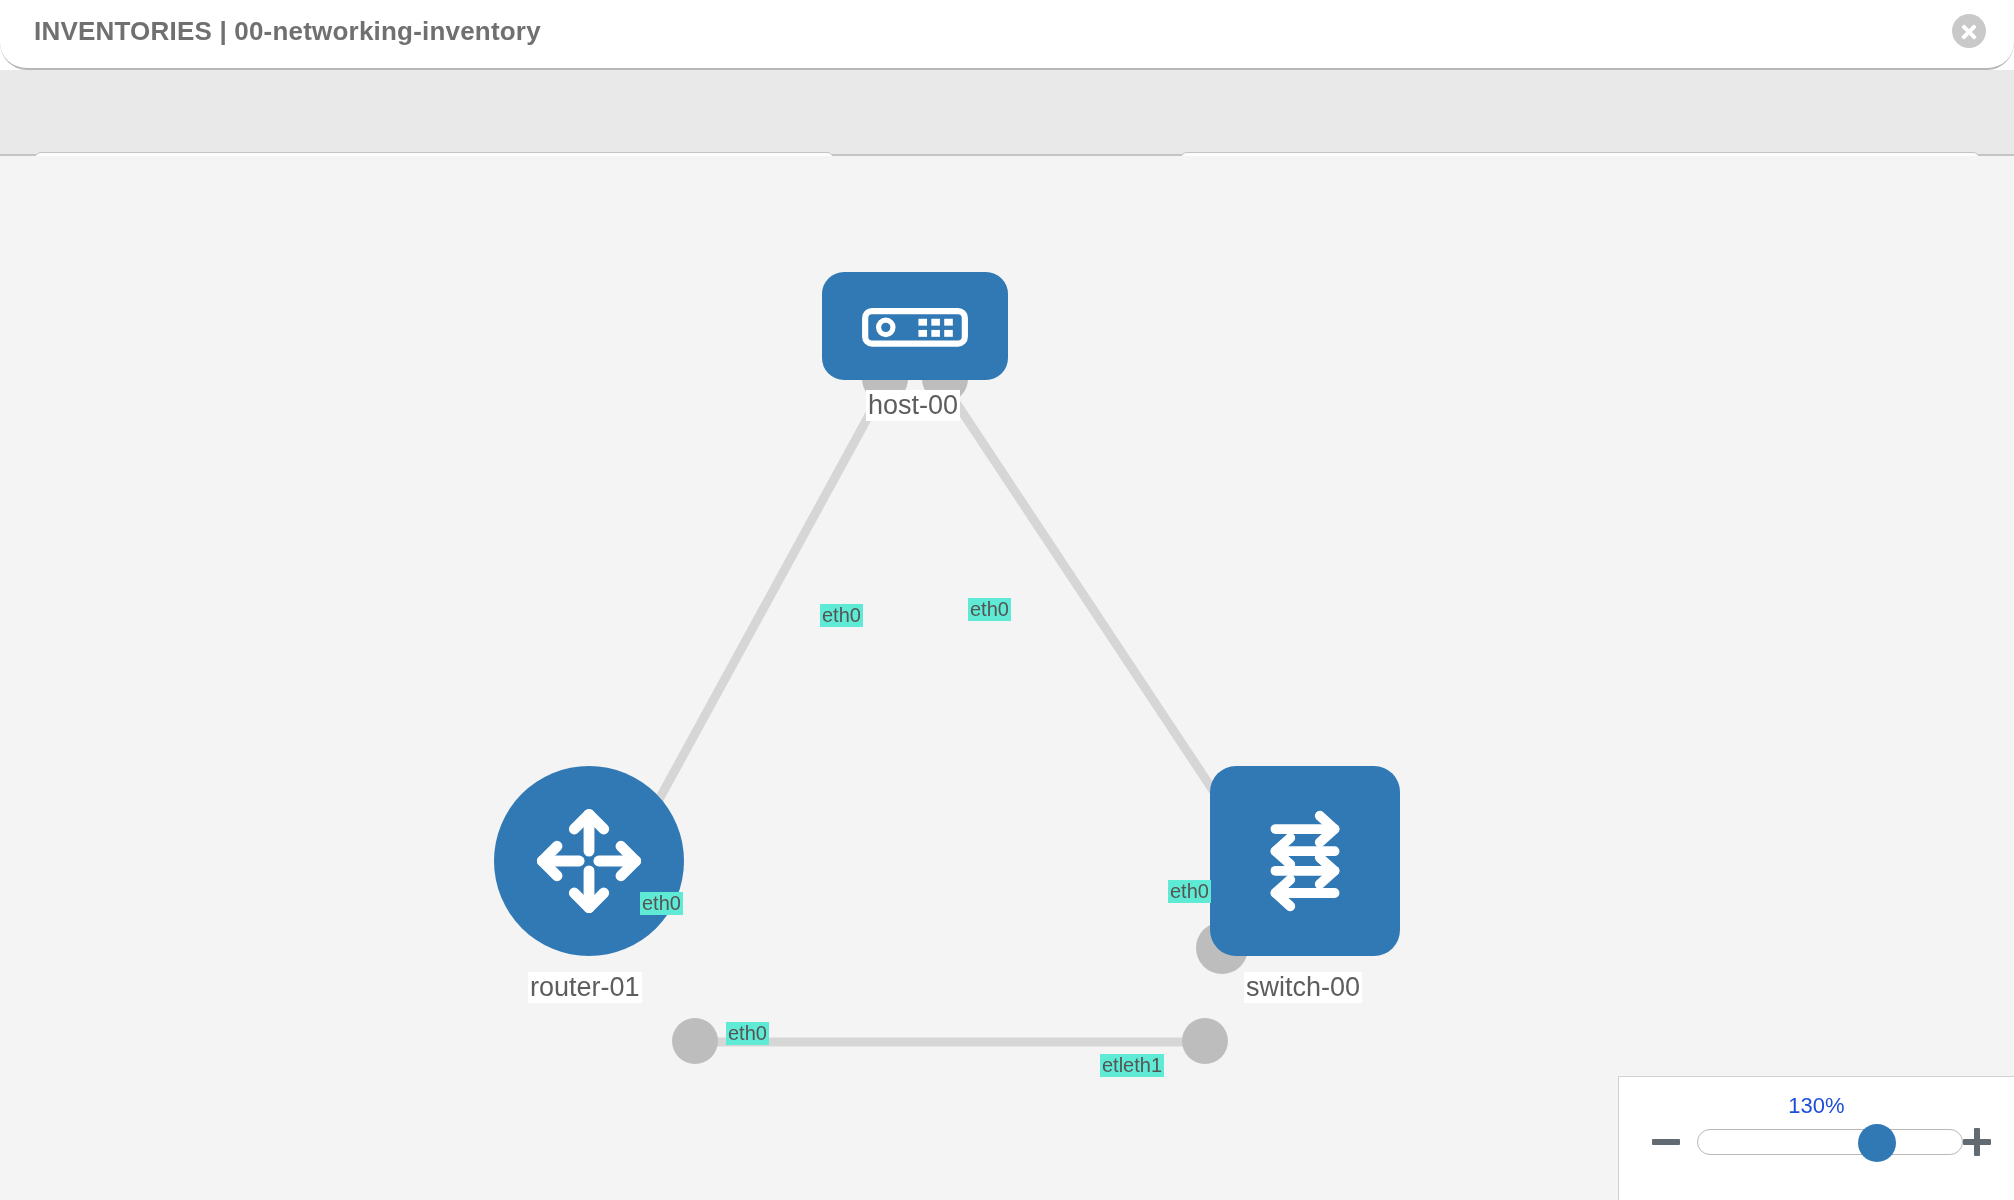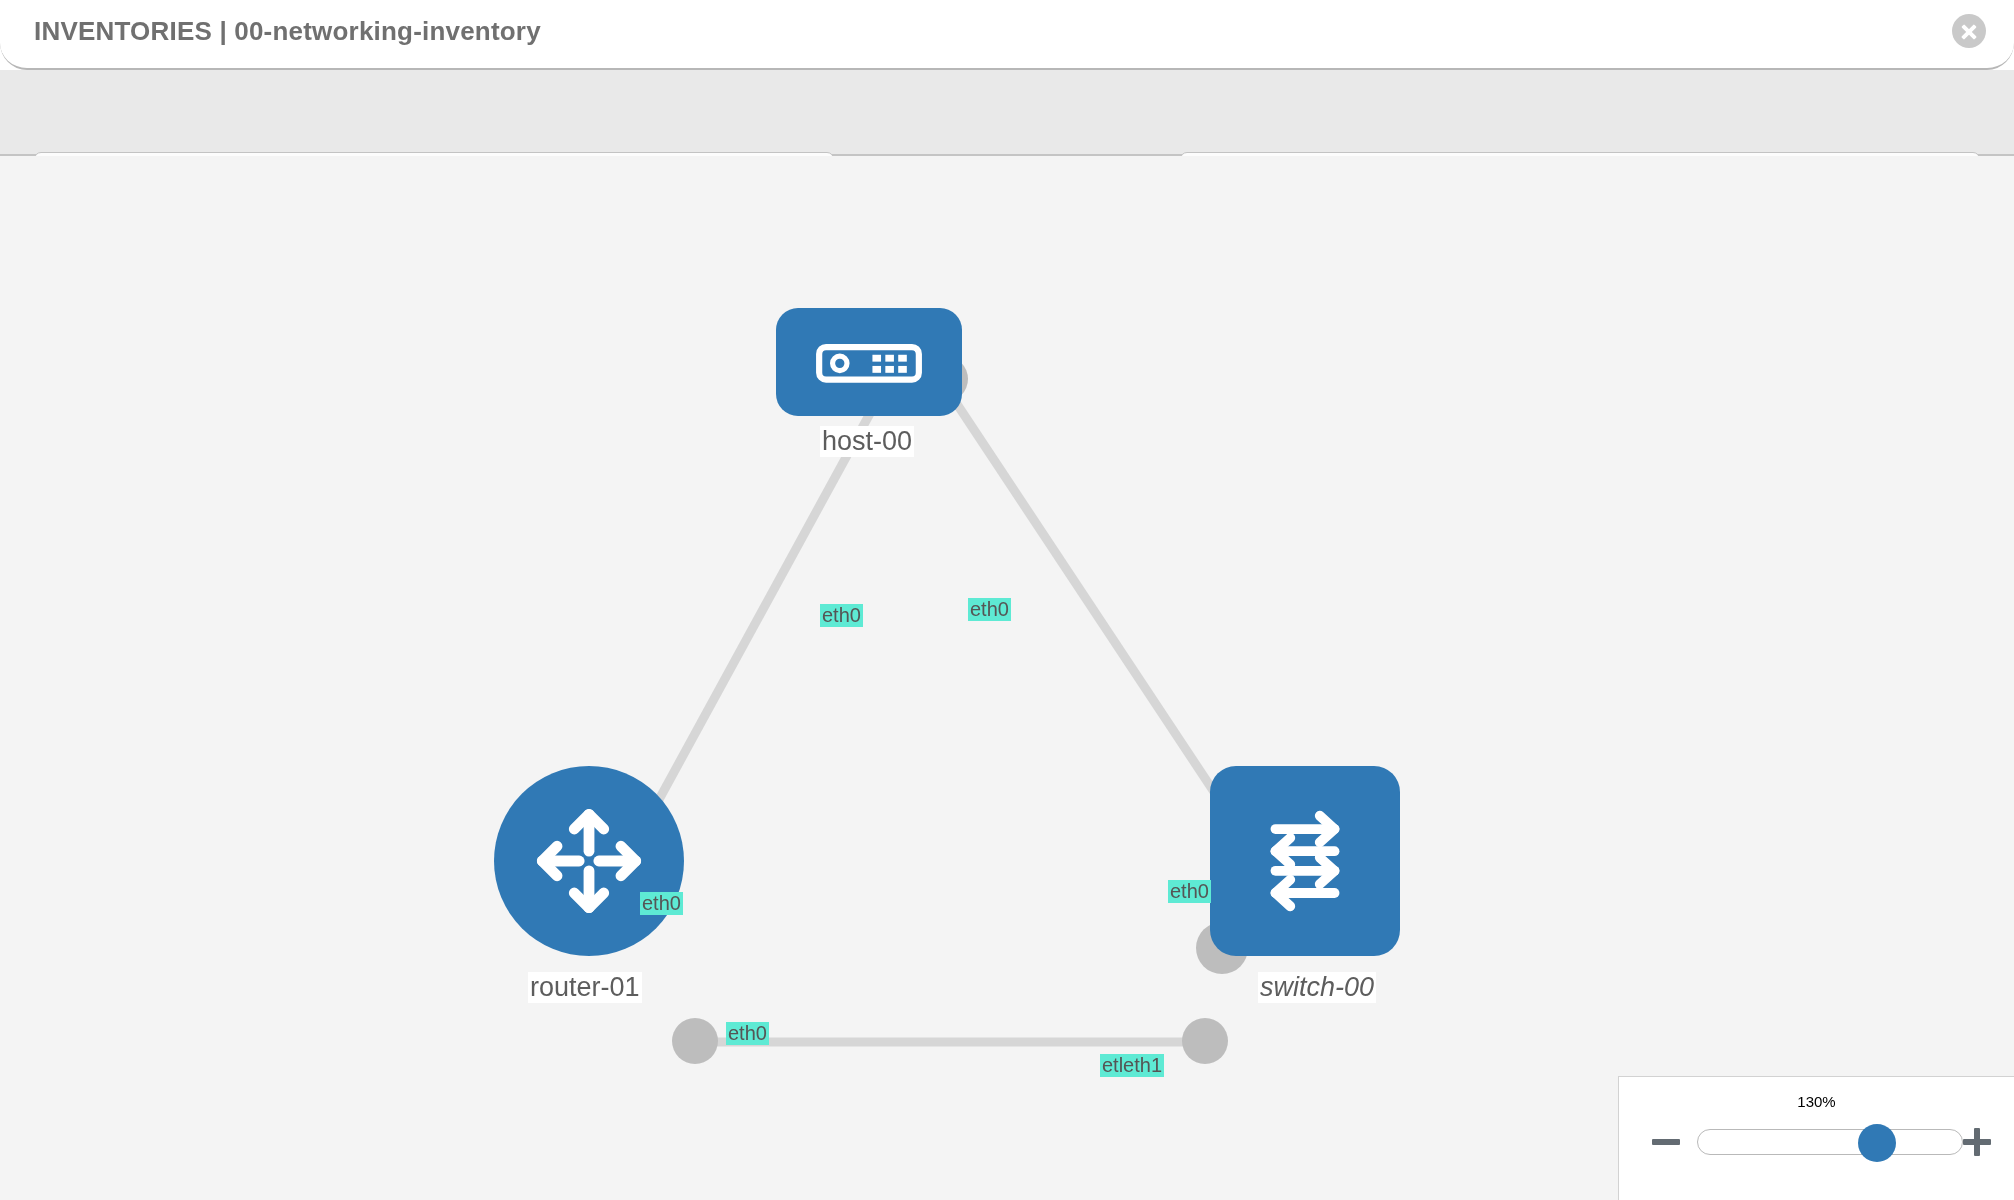--- a/index.html
+++ b/index.html
@@ -119,21 +119,21 @@
   .zoom-panel {
     position: absolute; right: 0; bottom: 0;
     width: 396px; height: 124px;
     background: #ffffff;
     border-left: 1px solid #d2d2d2;
     border-top: 1px solid #d2d2d2;
   }
   .zoom-level {
     position: absolute; left: 0; right: 0; top: 16px;
     text-align: center;
-    font-size: 15px; color: #000000;
+    font-size: 22px; color: #1d4ed8;
   }
   .zoom-minus, .zoom-plus {
     position: absolute; top: 48px;
     width: 34px; height: 34px; cursor: pointer;
   }
   .zoom-minus { left: 30px; }
   .zoom-plus  { right: 20px; }
   .zoom-minus::before, .zoom-plus::before {
     content: ""; position: absolute;
     left: 3px; top: 14px; width: 28px; height: 6px;
@@ -206,21 +206,21 @@
 
       <line x1="690" y1="886" x2="1205" y2="886" stroke="#d6d6d6" stroke-width="9"></line>
     </svg>
 
     <div class="port" style="left:862px; top:200px; width:46px; height:46px;"></div>
     <div class="port" style="left:922px; top:200px; width:46px; height:46px;"></div>
     <div class="port" style="left:672px; top:862px; width:46px; height:46px;"></div>
     <div class="port" style="left:1196px; top:766px; width:52px; height:52px;"></div>
     <div class="port" style="left:1182px; top:862px; width:46px; height:46px;"></div>
 
-    <div class="node" style="left:776px; top:116px; width:186px; height:220px;margin-top:36px;">
+    <div class="node" style="left:822px; top:116px; width:186px; height:220px;">
       <div class="node-shape" style="left:0; top:0; width:186px; height:108px; border-radius:22px;">
         <svg viewBox="0 0 64 32" width="110" height="55" aria-hidden="true">
           <rect x="3" y="7" width="58" height="19" rx="4" ry="4" fill="none" stroke="#ffffff" stroke-width="3.6"></rect>
           <circle cx="15" cy="16.5" r="4.2" fill="none" stroke="#ffffff" stroke-width="3"></circle>
           <rect x="34" y="11.5" width="5" height="4" fill="#ffffff"></rect>
           <rect x="41.5" y="11.5" width="5" height="4" fill="#ffffff"></rect>
           <rect x="49" y="11.5" width="5" height="4" fill="#ffffff"></rect>
           <rect x="34" y="18" width="5" height="4" fill="#ffffff"></rect>
           <rect x="41.5" y="18" width="5" height="4" fill="#ffffff"></rect>
           <rect x="49" y="18" width="5" height="4" fill="#ffffff"></rect>
@@ -258,21 +258,21 @@
               <path d="M30 5.6 L36 11 L30 16.4"></path>
             <path d="M36 20 H12"></path>
               <path d="M18 14.6 L12 20 L18 25.4"></path>
             <path d="M12 28 H36"></path>
               <path d="M30 22.6 L36 28 L30 33.4"></path>
             <path d="M36 37 H12"></path>
               <path d="M18 31.6 L12 37 L18 42.4"></path>
           </g>
         </svg>
       </div>
-      <div class="node-label" style="left:48px; top:206px;font-style:italic;">switch-00</div>
+      <div class="node-label" style="left:34px; top:206px;">switch-00</div>
     </div>
 
     <div class="edge-label" style="left:640px; top:736px;">eth0</div>
     <div class="edge-label" style="left:1168px; top:724px;">eth0</div>
 
     <div class="edge-label" style="left:726px; top:866px;">eth0</div>
     <div class="edge-label" style="left:1100px; top:898px;">etleth1</div>
 
     <div class="zoom-panel">
       <div class="zoom-level">130%</div>

